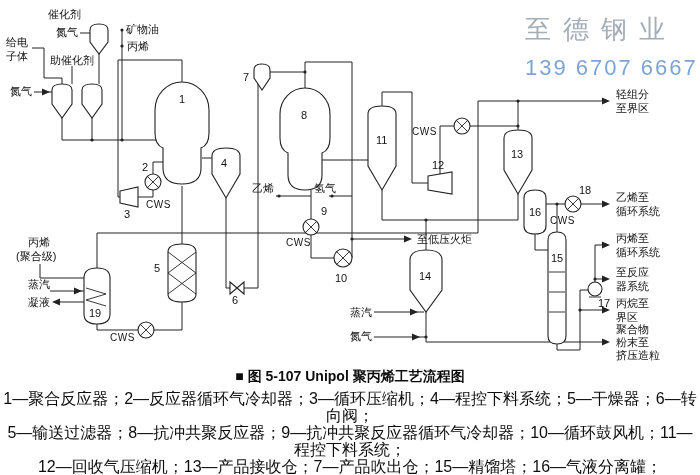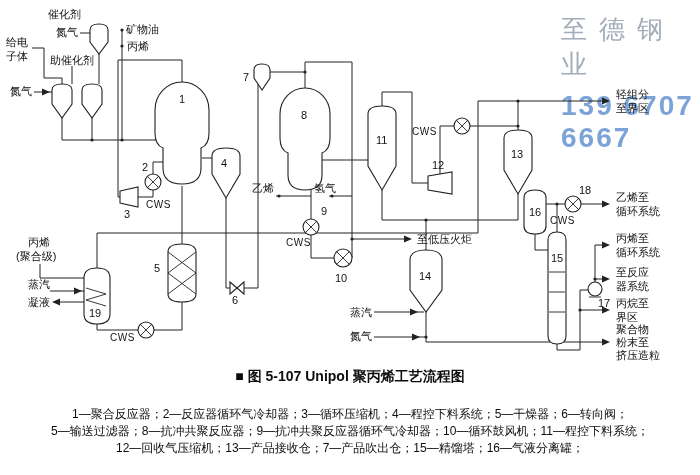--- a/index.html
+++ b/index.html
@@ -1,35 +1,35 @@
 <!DOCTYPE html>
 <html><head>
 <meta charset="utf-8">
 <style>
   html,body{margin:0;padding:0;}
   body{
     width:700px;height:475px;background:#ffffff;position:relative;overflow:hidden;
     font-family:"Liberation Sans","DejaVu Sans",sans-serif;color:#111;
   }
-  .watermark{position:absolute;left:525px;top:12px;text-align:left;pointer-events:none;margin-left:36px;}
+  .watermark{position:absolute;left:525px;top:12px;text-align:left;pointer-events:none;}
   .wm-company{font-size:26px;letter-spacing:12px;color:#9aa5b1;opacity:.9;font-weight:500;}
-  .wm-phone{font-size:28px;letter-spacing:2px;color:#6e9ad3;opacity:.9;margin-top:8px;font-weight:700;}
+  .wm-phone{font-size:22px;letter-spacing:2px;color:#6e9ad3;opacity:.9;margin-top:8px;font-weight:400;}
   svg{position:absolute;left:0;top:0;}
   svg text{font-family:"Liberation Sans","DejaVu Sans",sans-serif;fill:#131313;}
   .lbl{font-size:11px;}
   .cws{font-size:10px;letter-spacing:.5px;}
   .num{font-size:11px;}
   .p{fill:none;stroke:#222;stroke-width:1;}
   .v{fill:#ffffff;stroke:#222;stroke-width:1.1;}
   .thin{fill:none;stroke:#222;stroke-width:.9;}
   .dot{fill:#222;}
   .arr{fill:#222;stroke:none;}
   .caption{position:absolute;left:0;top:368px;width:700px;text-align:center;color:#0d0d0d;}
-  .cap-title{font-size:14px;font-weight:bold;margin-bottom:20px;}
-  .cap-line{font-size:12px;line-height:17px;}
+  .cap-title{font-size:14px;font-weight:bold;margin-bottom:4px;}
+  .cap-line{font-size:16px;line-height:17px;}
 </style>
 </head>
 <body>
 
 <div class="watermark">
   <div class="wm-company">至德钢业</div>
   <div class="wm-phone">139 6707 6667</div>
 </div>
 
 <svg width="700" height="366" viewBox="0 0 700 366">

